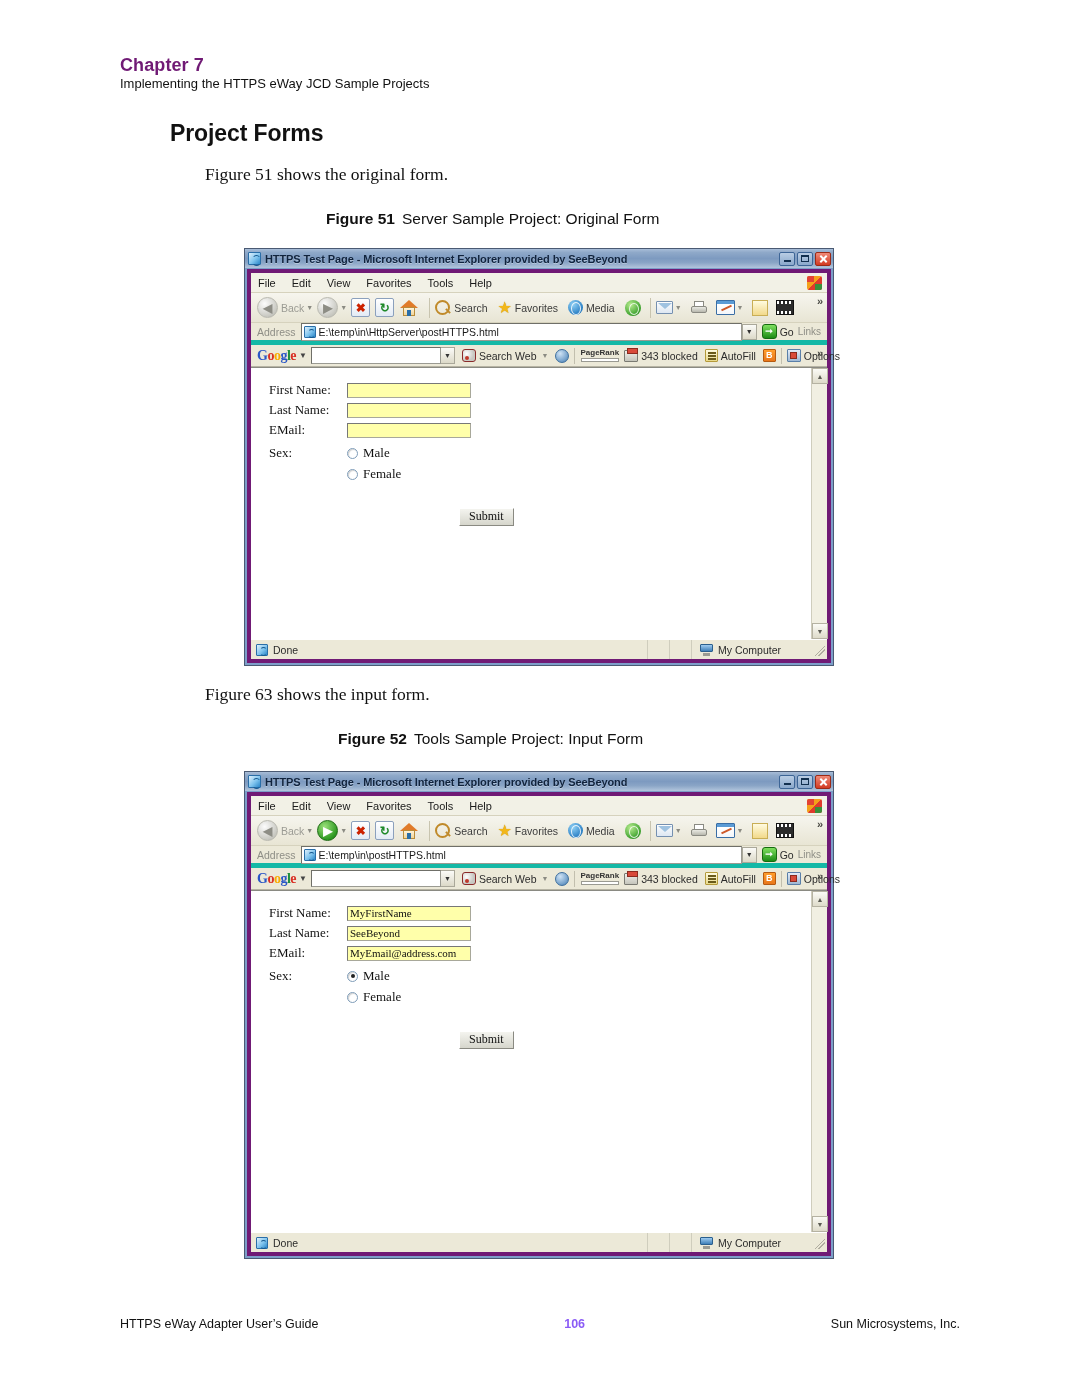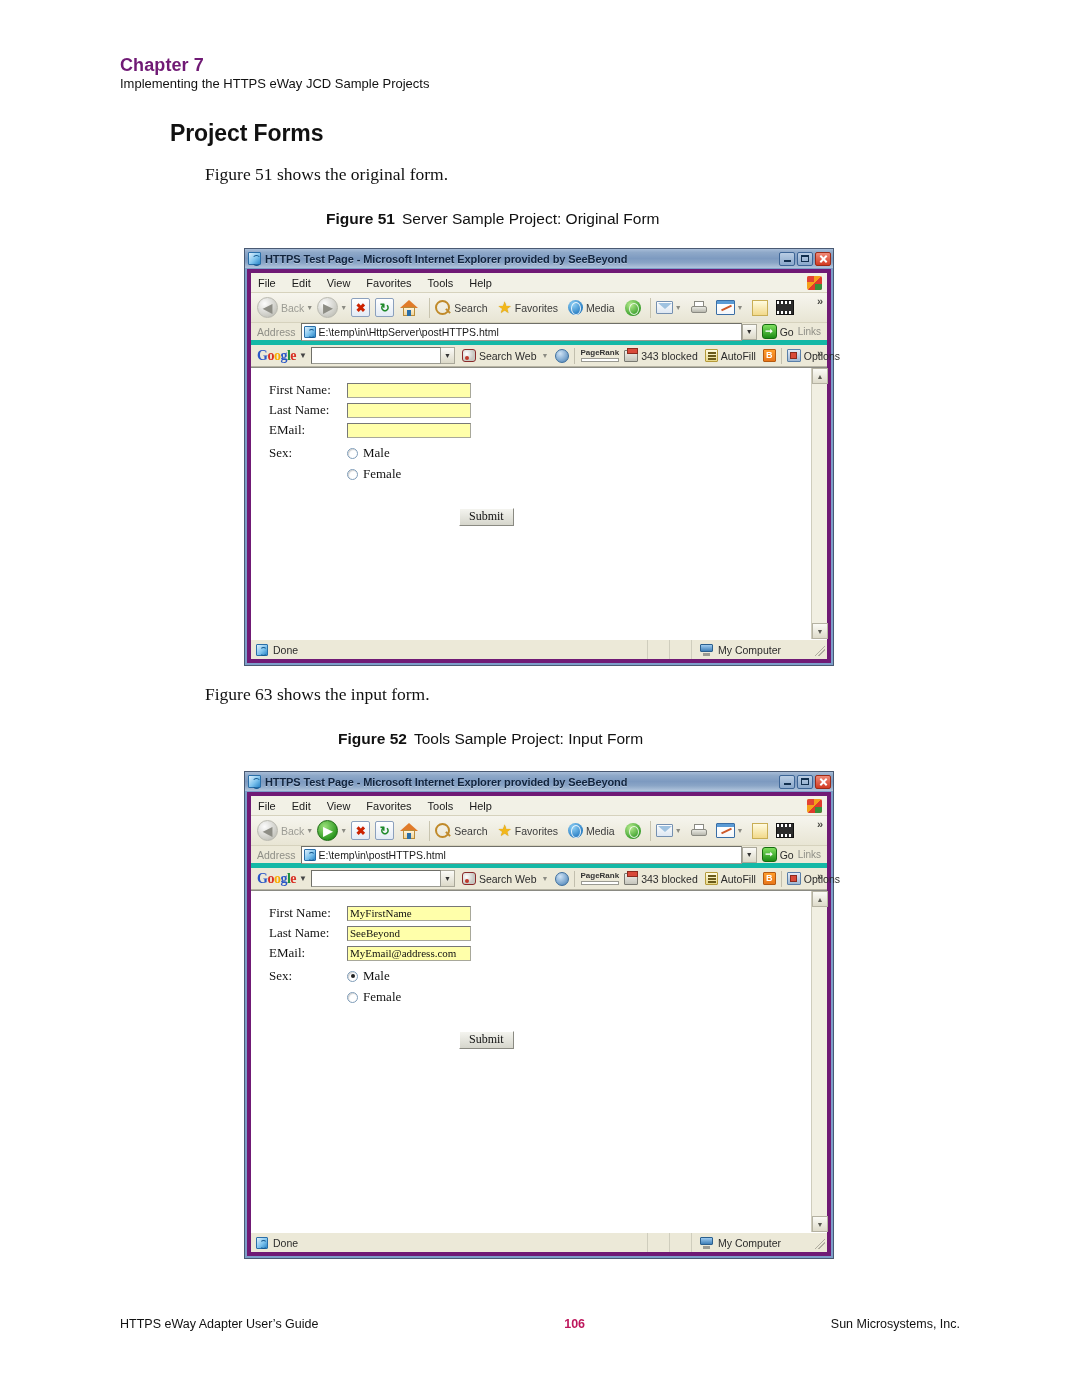--- a/index.html
+++ b/index.html
@@ -443,21 +443,21 @@
     background:
       linear-gradient(135deg, transparent 0 55%, #b0ada0 55% 62%, transparent 62% 70%, #b0ada0 70% 77%, transparent 77%);
   }
 
   
   .page-footer {
     position:absolute; left:120px; top:1317px; width:840px;
     display:flex; align-items:center; justify-content:space-between;
     font-size:12.5px; color:#111;
   }
-  .footer-center { color:#be185d; font-weight:bold; font-size:12.5px; }
+  .footer-center { color:#8b5cf6; font-weight:bold; font-size:12.5px; }
   .footer-right { text-align:right; }
 </style>
 </head>
 <body>
 
 <div class="page-header">
   <div class="hdr-col-left">
     <div class="hdr-top">Chapter 7</div>
     <div class="hdr-sub">Implementing the HTTPS eWay JCD Sample Projects</div>
   </div>

